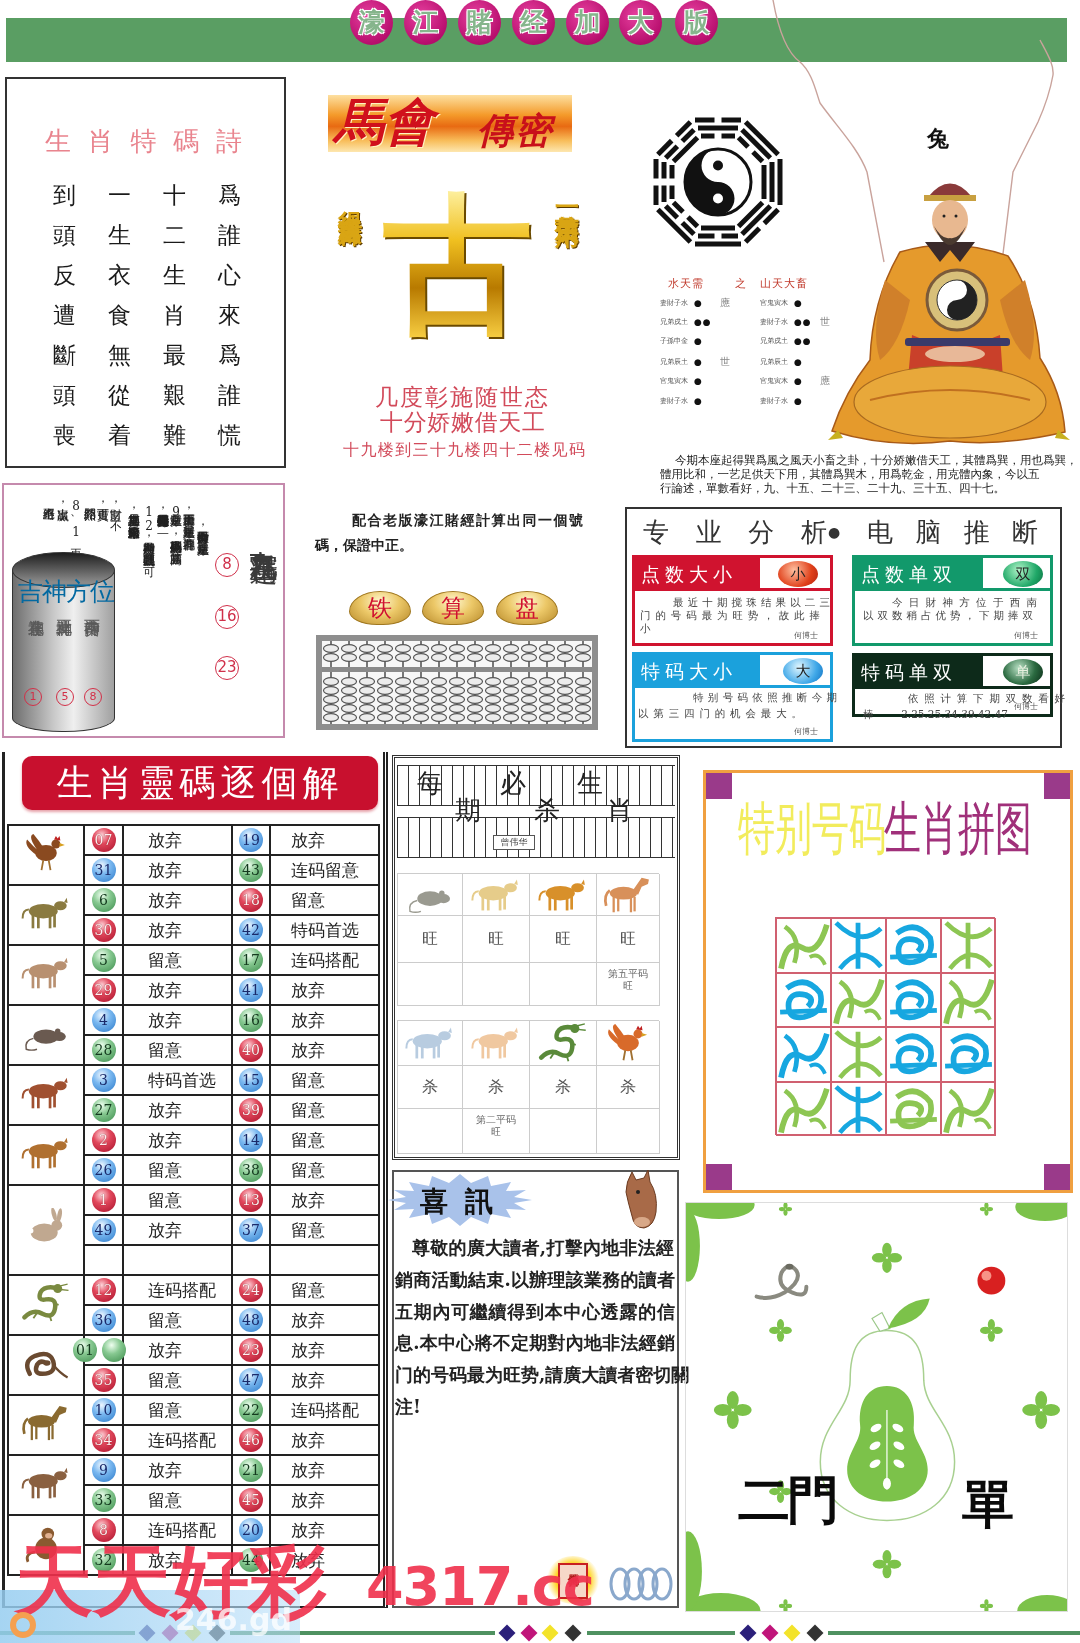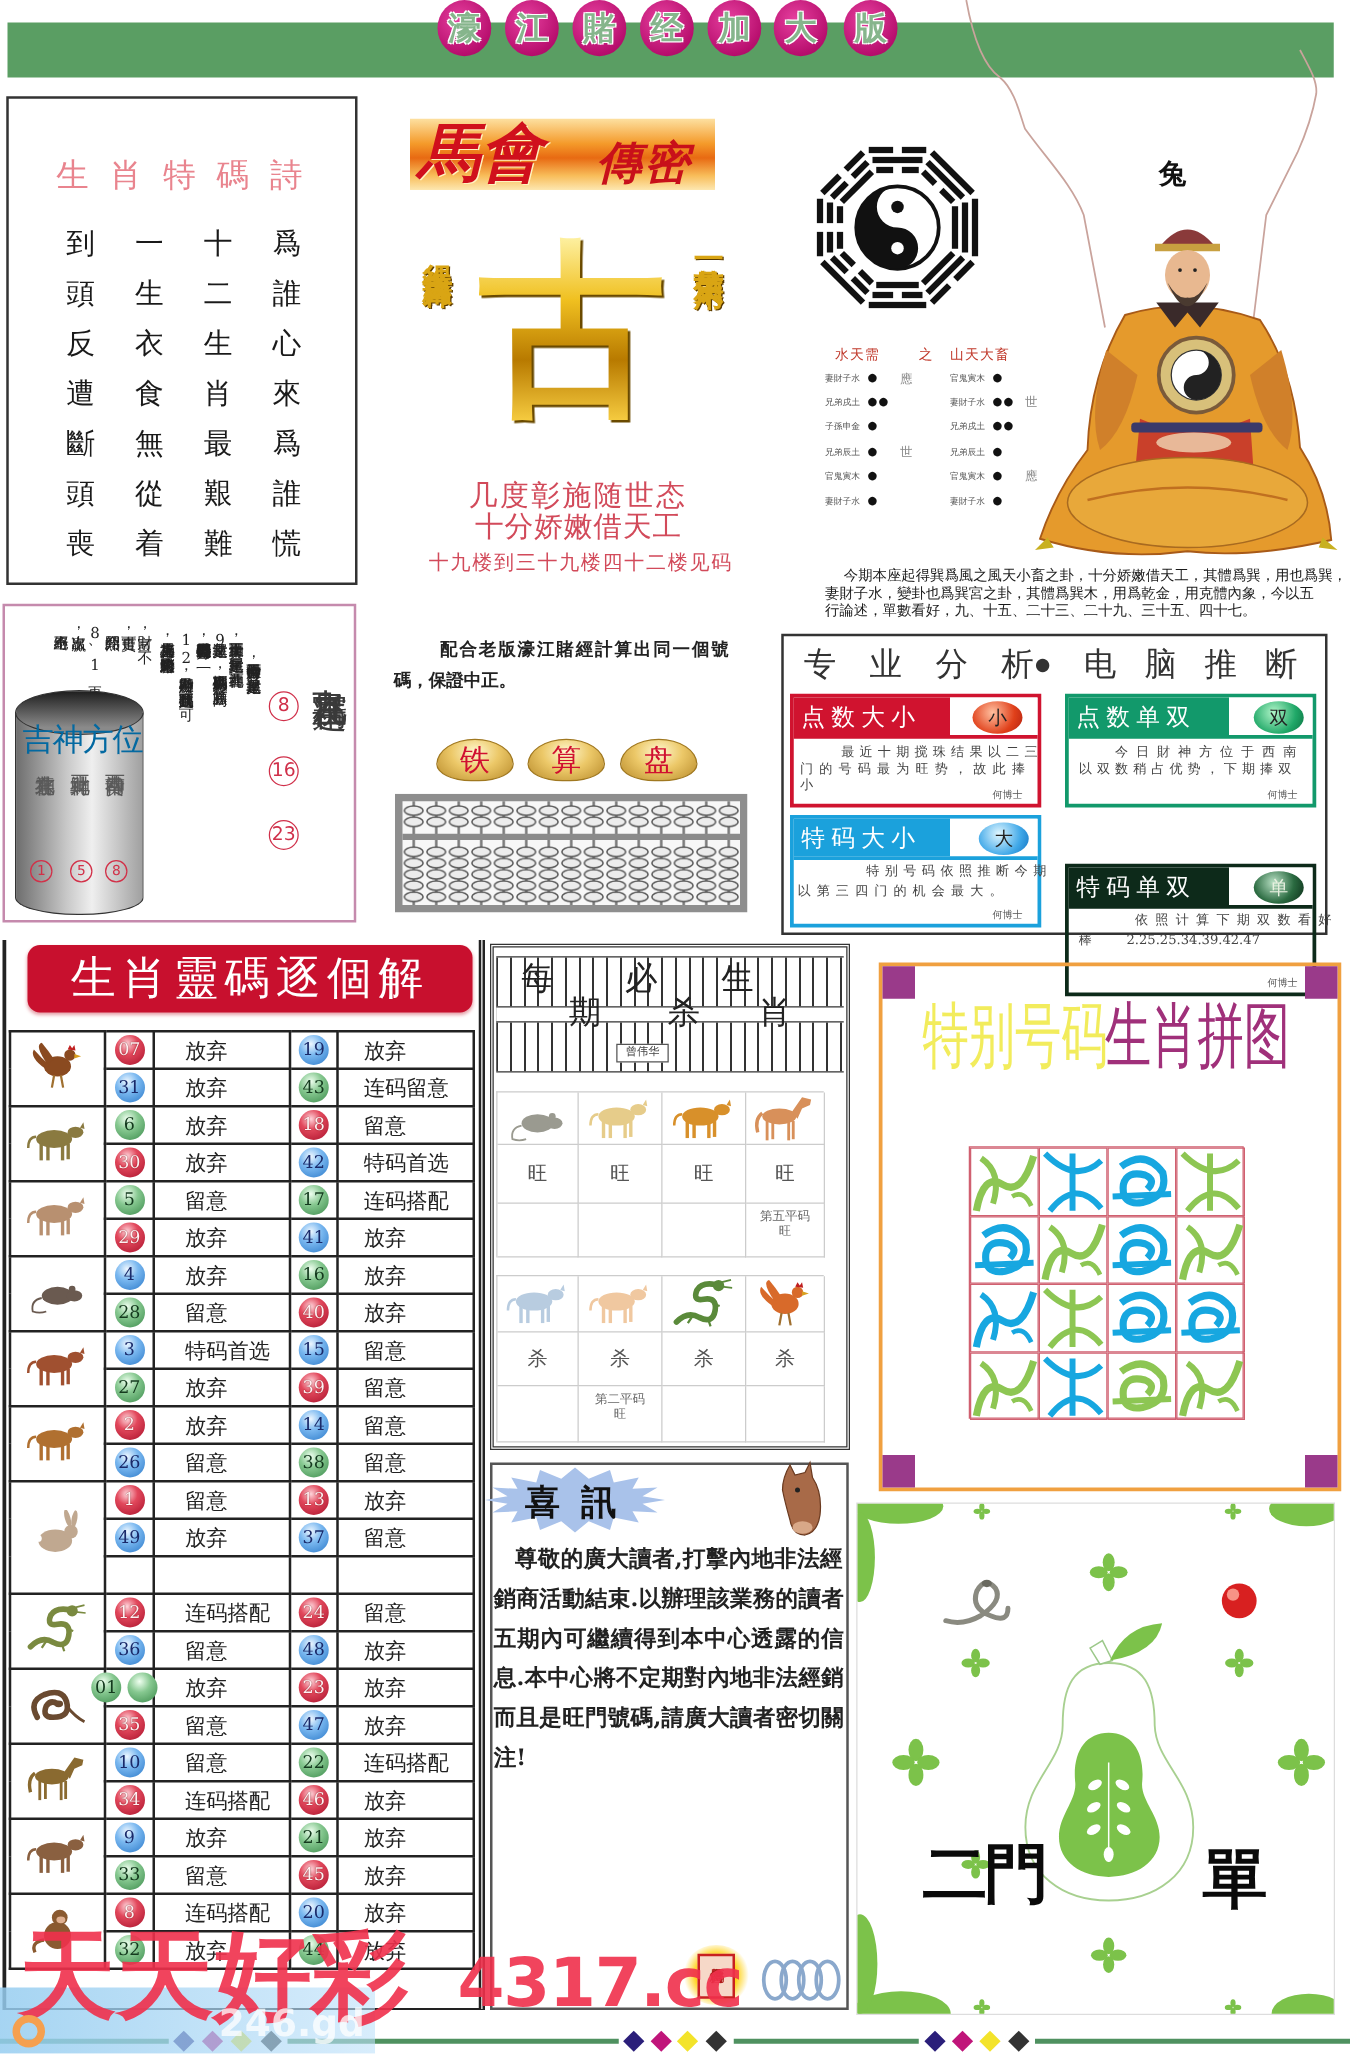--- a/index.html
+++ b/index.html
@@ -414,21 +414,21 @@
       <span class="hx-yao">●</span>
       <span class="hx-mark">應</span>
     </div>
 <div class="a hx-row" style="left:760px;top:395px">
       <span class="hx-lab">妻財子水</span>
       <span class="hx-yao">●</span>
       <span class="hx-mark"></span>
     </div>
 
 <div class="a hx-p jl" style="left:675px;top:453px;width:372px">今期本座起得巽爲風之風天小畜之卦，十分娇嫩借天工，其體爲巽，用也爲巽，</div>
-<div class="a hx-p jl" style="left:660px;top:467px;width:366px">妻財子水，變卦也爲巽宮之卦，其體爲巽木，用爲乾金，用克體內象，今以五</div>
+<div class="a hx-p jl" style="left:660px;top:467px;width:366px">體用比和，一艺足供天下用，其體爲巽木，用爲乾金，用克體內象，今以五</div>
 <div class="a hx-p" style="left:660px;top:481px;white-space:nowrap">行論述，單數看好，九、十五、二十三、二十九、三十五、四十七。</div>
 
 <div class="a np-box"></div>
 <div class="a np-title vt">九宫飞星精选</div>
 <div class="a np-num" style="top:553px">8</div>
 <div class="a np-num" style="top:605px">16</div>
 <div class="a np-num" style="top:656px">23</div>
 <div class="a vcol vt" style="left:196px;top:522px">今日財神方位于西南，幸運尾數是8，</div>
 <div class="a vcol vt" style="left:182px;top:505px">而貴神于正東，幸運尾數是一，喜神西北，</div>
 <div class="a vcol vt" style="left:169px;top:505px">幸運數是9，列爲今期必贏碼膽，勝算頗高，</div>
@@ -502,21 +502,21 @@
 </div>
 <div class="an-box" style="left:632px;top:652px;height:90px;--c:#1ba1dc;--w:125px;--b:radial-gradient(circle at 40% 35%,#e0f6ff,#40a8e8 60%,#1070c0)">
   <div class="an-head">
         <span class="an-label">特码大小</span>
         <span class="an-badge" style="left:148px">大</span>
       </div>
   <div class="an-line jl" style="left:58px;top:36px;width:144px">特别号码依照推断今期</div>
   <div class="an-line jl" style="left:3px;top:52px;width:164px">以第三四门的机会最大。</div>
   <div class="an-sign">何博士</div>
 </div>
-<div class="an-box" style="left:852px;top:691px;height:106px;--c:#0d2a1a;--w:128px;--b:radial-gradient(circle at 40% 35%,#b8e0c4,#2a6a40 55%,#0a2a16)">
+<div class="an-box" style="left:852px;top:653px;height:64px;--c:#0d2a1a;--w:128px;--b:radial-gradient(circle at 40% 35%,#b8e0c4,#2a6a40 55%,#0a2a16)">
   <div class="an-head">
         <span class="an-label">特码单双</span>
         <span class="an-badge" style="left:148px;color:#e8f0e0">单</span>
       </div>
   <div class="an-line jl" style="left:53px;top:36px;width:157px">依照计算下期双数看好</div>
   <div class="an-line jl" style="left:8px;top:52px;width:145px">棒2.25.25.34.39.42.47</div>
   <div class="an-sign">何博士</div>
 </div>
 
 <div class="a" style="left:2px;top:752px;width:386px;height:856px;border-left:3px solid #222;border-bottom:2px solid #222;border-right:5px double #222"></div>
@@ -827,21 +827,21 @@
 <div class="a ann-title">喜訊</div>
 <svg class="a" style="left:618px;top:1168px;width:44px;height:62px" viewBox="0 0 44 62">
   <path d="M14,4 L18,12 L26,10 L30,2 L32,14 Q40,26 38,44 Q36,58 26,60 Q16,60 14,48 Q10,34 8,24 Q8,14 14,4Z" fill="#a86a48" stroke="#6a3a20" stroke-width="1"></path>
   <ellipse cx="24" cy="54" rx="8" ry="5" fill="#d8a888"></ellipse>
   <circle cx="20" cy="24" r="2" fill="#222"></circle>
 </svg>
 <div class="a ann-line jl" style="left:412px;top:1232px;width:262px">尊敬的廣大讀者,打擊內地非法經</div>
 <div class="a ann-line jl" style="left:395px;top:1264px;width:280px">銷商活動結束.以辦理該業務的讀者</div>
 <div class="a ann-line jl" style="left:395px;top:1296px;width:280px">五期內可繼續得到本中心透露的信</div>
 <div class="a ann-line jl" style="left:395px;top:1327px;width:280px">息.本中心將不定期對內地非法經銷</div>
-<div class="a ann-line jl" style="left:395px;top:1359px;width:280px">而且是旺門號碼,請廣大讀者密切關</div>
+<div class="a ann-line jl" style="left:395px;top:1359px;width:280px">门的号码最为旺势,請廣大讀者密切關</div>
 <div class="a ann-line" style="left:395px;top:1391px">注!</div>
 <div class="a" style="left:546px;top:1556px;width:54px;height:48px;border-radius:50%;background:radial-gradient(circle,#fff27a 0%,#ffd21a 45%,rgba(255,200,0,0) 72%)"></div>
 <div class="a seal">
       <span class="vt" style="height:30px">馬會眞傳</span>
     </div>
 <svg class="a" style="left:606px;top:1562px;width:68px;height:40px" viewBox="0 0 68 40">
   <g fill="none" stroke="#8aa8cc" stroke-width="3">
     <ellipse cx="14" cy="22" rx="9" ry="15"></ellipse>
         <ellipse cx="28" cy="22" rx="9" ry="15"></ellipse>
         <ellipse cx="42" cy="22" rx="9" ry="15"></ellipse>

